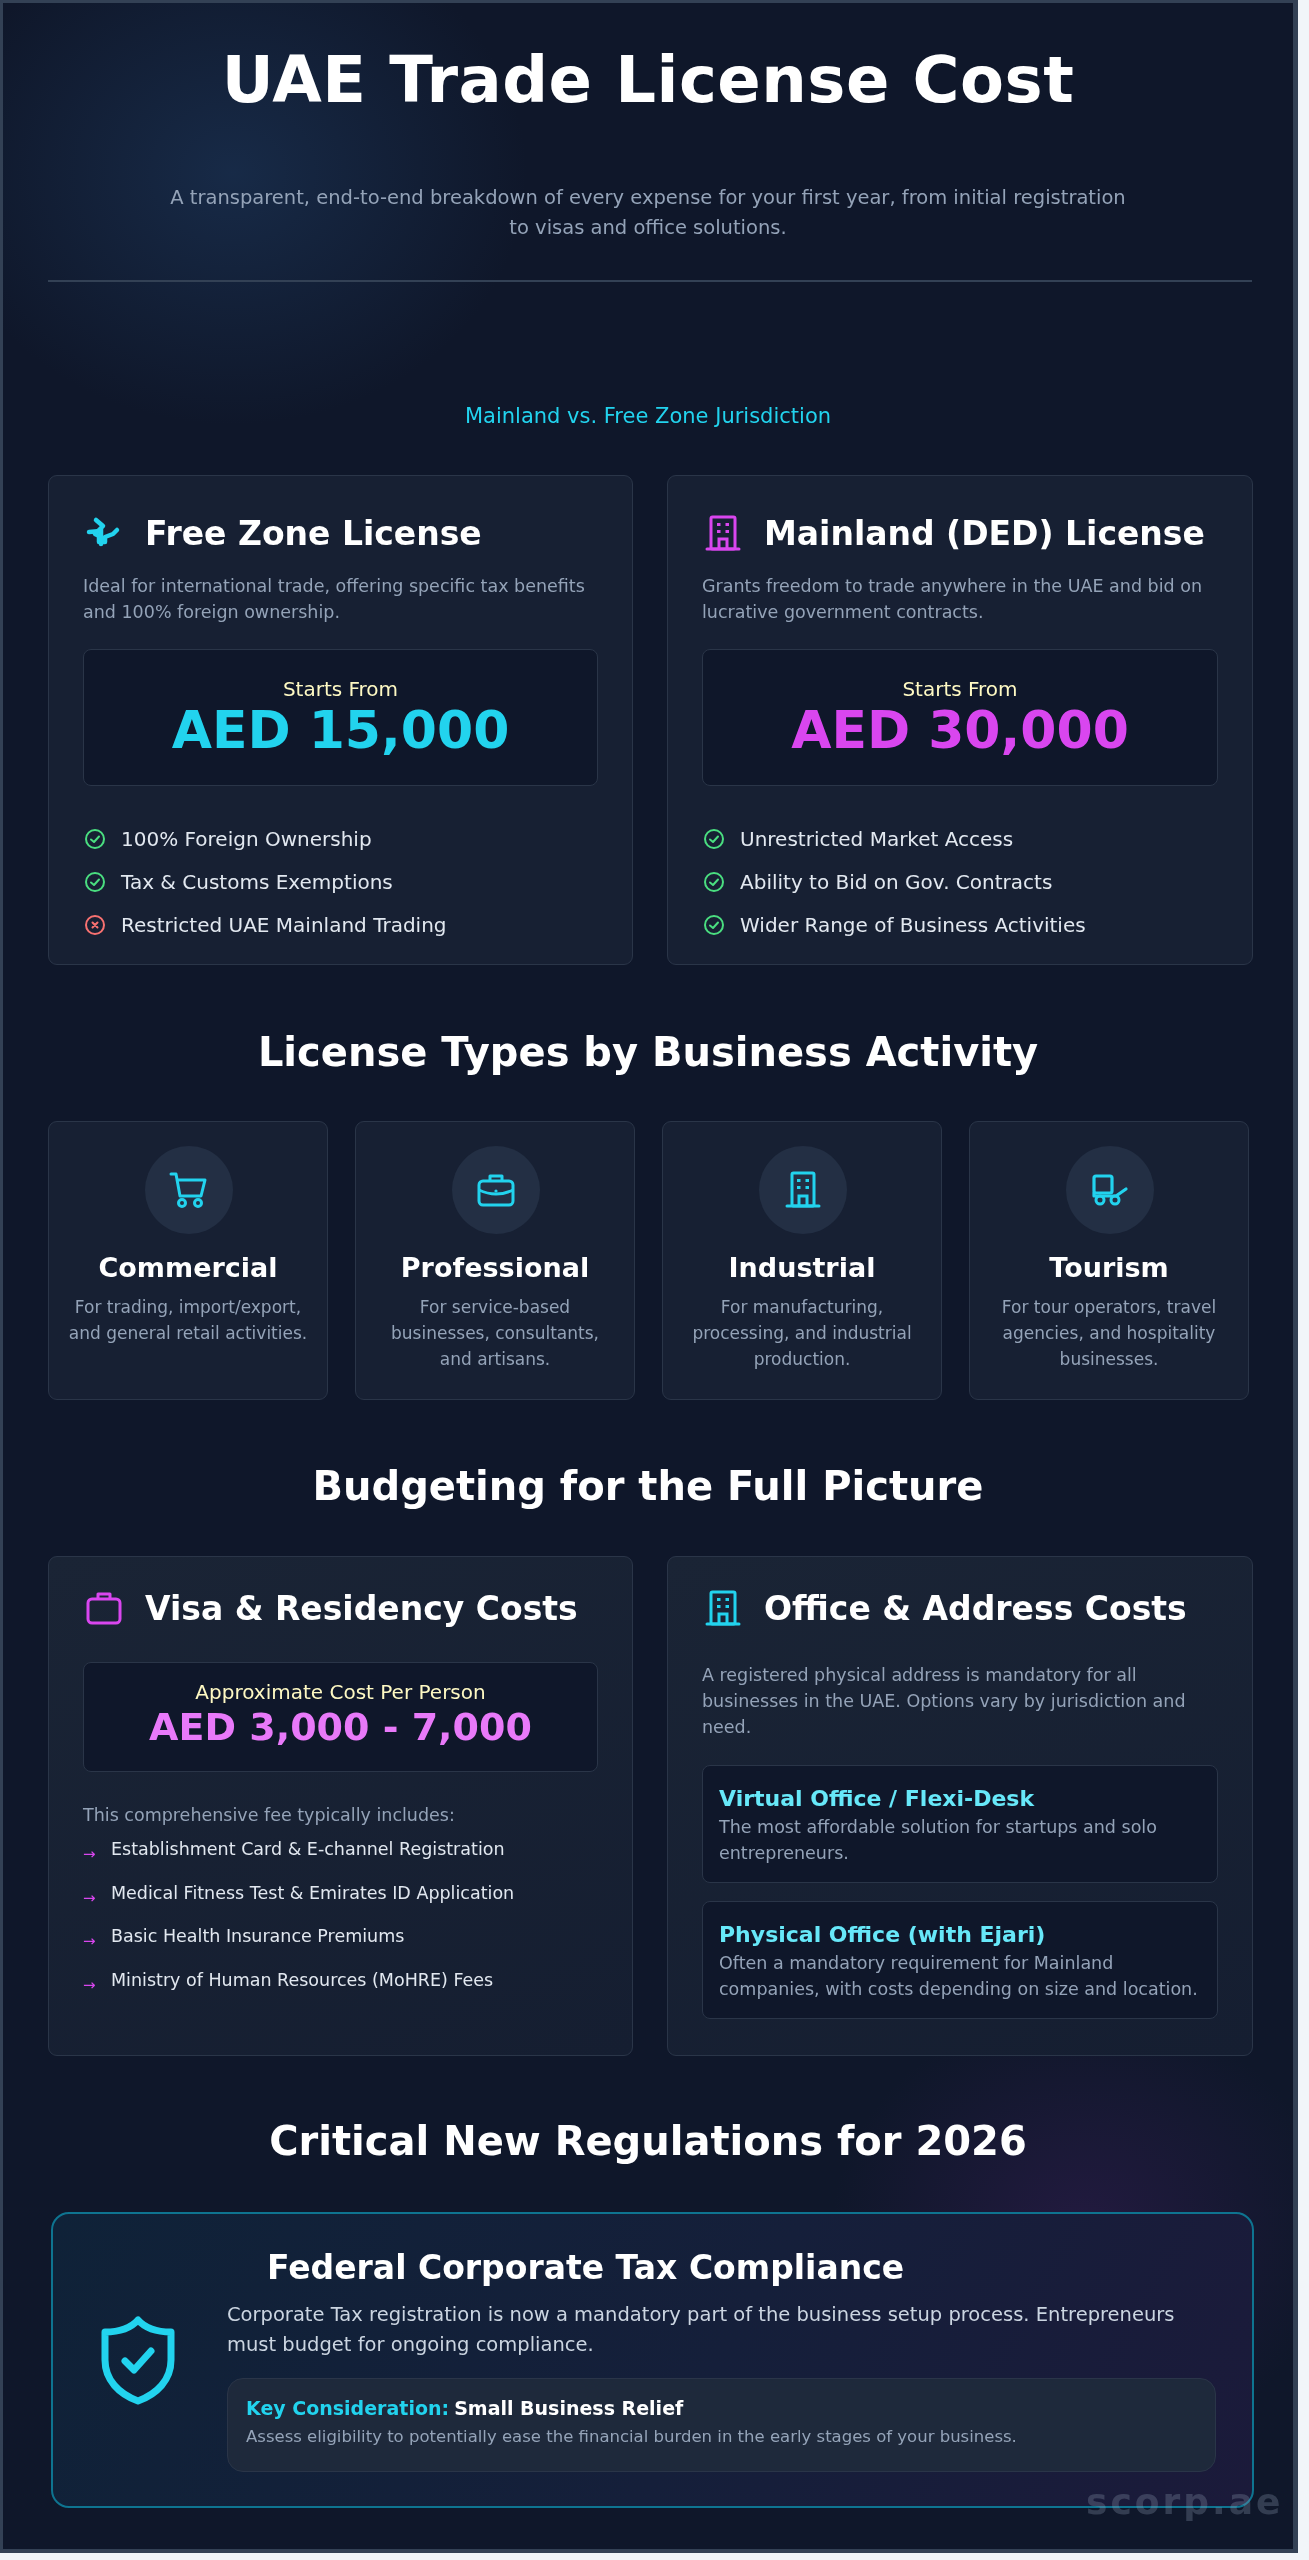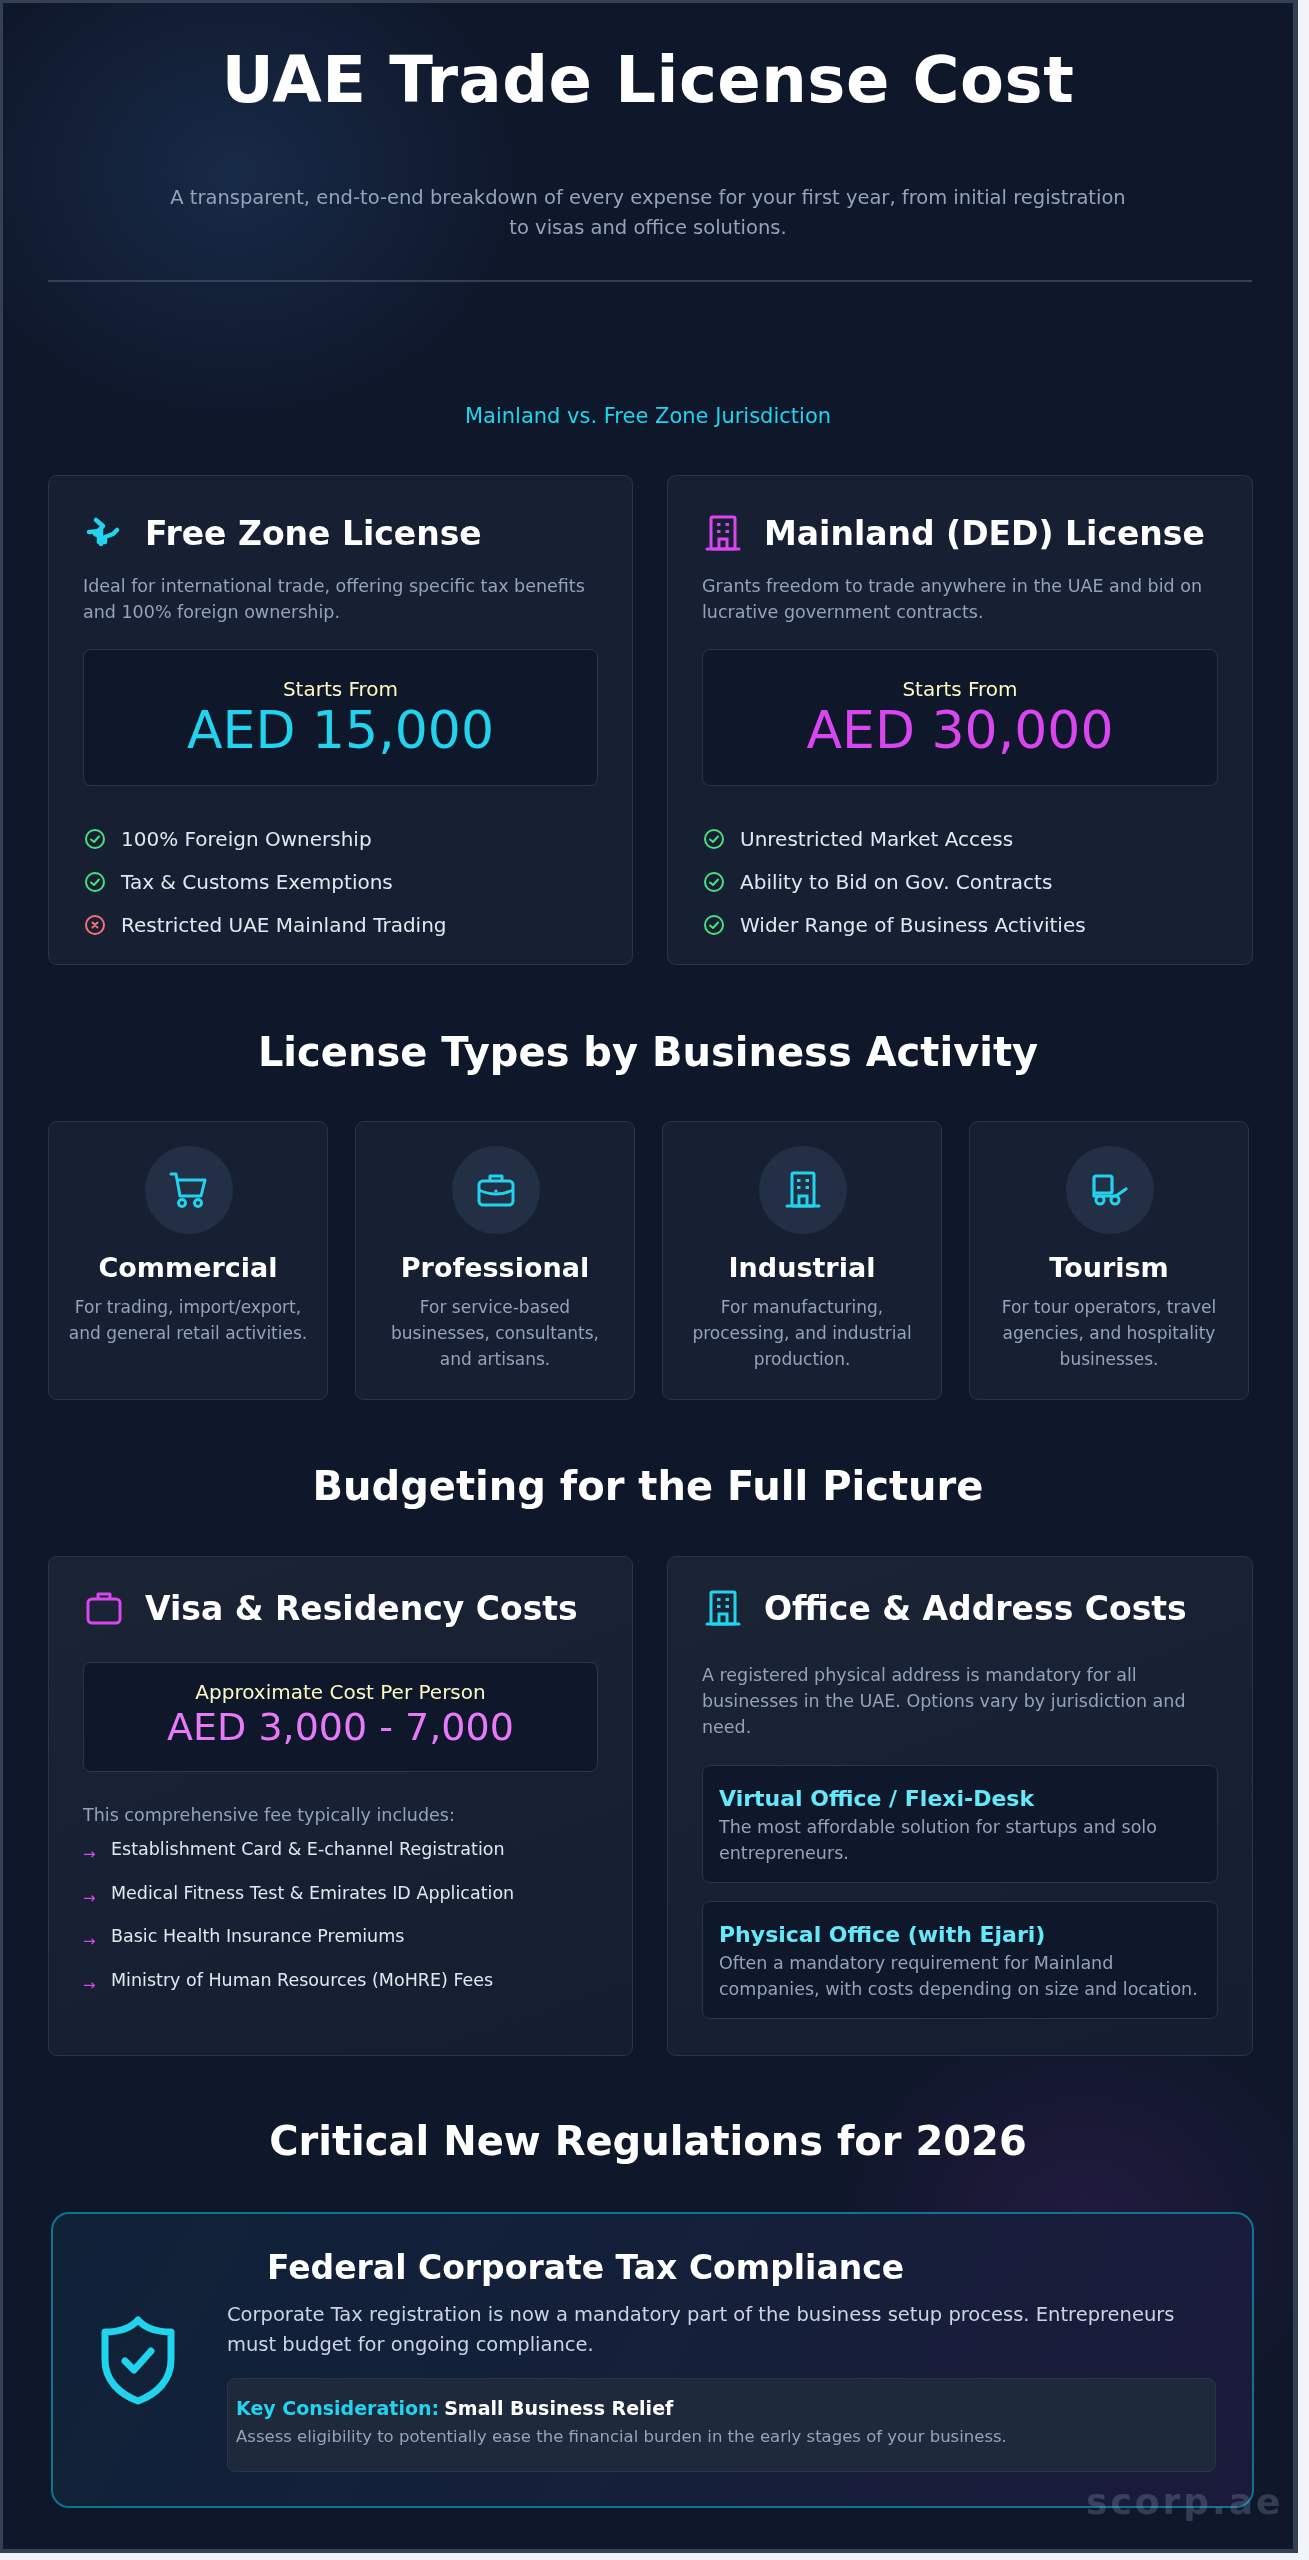--- a/index.html
+++ b/index.html
@@ -37,21 +37,21 @@
   }
   .card-header { position: absolute; left: 34px; top: 32px; display: flex; align-items: center; }
   .card-header .ico { width: 42px; height: 42px; margin-right: 20px; display: flex; align-items: center; justify-content: center; }
   .card-header .ttl { font-size: 33px; font-weight: bold; color: #ffffff; }
   .card-desc { position: absolute; left: 34px; right: 34px; font-size: 17.5px; line-height: 26px; color: #94a3b8; }
 
   .price-box {
     position: absolute; left: 34px; right: 34px; background: #0f172a; border: 1.5px solid #2a3548; border-radius: 8px; text-align: center;
   }
   .price-label { font-size: 20px; color: #fef9c3; }
-  .price-value { font-size: 52px; font-weight: normal; }
+  .price-value { font-size: 52px; font-weight: bold; }
 
   .features { position: absolute; left: 34px; right: 34px; list-style: none; }
   .features li { display: flex; align-items: center; height: 43px; font-size: 20px; color: #e2e8f0; }
   .features li .fi { width: 24px; height: 24px; margin-right: 14px; flex-shrink: 0; }
 
   .act-card { top: 1118px; width: 280px; height: 279px; text-align: center; }
   .act-icon-wrap { position: absolute; left: 96px; top: 24px; width: 88px; height: 88px; border-radius: 50%; background: #232f44; display: flex; align-items: center; justify-content: center; }
   .act-title { position: absolute; left: 0; right: 0; top: 130px; font-size: 27px; font-weight: bold; color: #ffffff; }
   .act-desc { position: absolute; left: 18px; right: 18px; top: 172px; font-size: 17px; line-height: 26px; color: #94a3b8; }
 
@@ -64,21 +64,21 @@
   .opt-title { font-size: 22px; font-weight: bold; color: #67e8f9; line-height: 30px; }
   .opt-desc { font-size: 17.5px; color: #94a3b8; line-height: 26px; }
 
   .reg-card {
     position: absolute; left: 48px; top: 2209px; width: 1203px; height: 296px;
     border: 2px solid #0e7490; border-radius: 18px;
     background: linear-gradient(120deg, #0f2238 0%, #151f3a 55%, #1b1a3a 100%);
   }
   .reg-title { position: absolute; left: 174px; top: 34px; font-size: 33px; font-weight: bold; color: #ffffff; margin-left: 40px; }
   .reg-desc { position: absolute; left: 174px; right: 36px; top: 86px; font-size: 19.5px; line-height: 30px; color: #cbd5e1; }
-  .reg-note { position: absolute; left: 174px; right: 36px; top: 164px; height: 94px; background: #1e293b; border: 1.5px solid #2a3548; border-radius: 8px; padding: 18px 18px 0 8px; }
+  .reg-note { position: absolute; left: 174px; right: 36px; top: 164px; height: 94px; background: #1e293b; border: 1.5px solid #2a3548; border-radius: 16px; padding: 18px 18px 0 18px; }
   .reg-note .k { font-size: 19px; font-weight: bold; color: #22d3ee; }
   .reg-note .v { font-size: 19px; font-weight: bold; color: #ffffff; }
   .reg-note .d { font-size: 16.5px; color: #94a3b8; margin-top: 8px; }
 
   .watermark { position: absolute; left: 1083px; top: 2478px; font-size: 36px; font-weight: bold; color: rgba(148,163,184,0.28); letter-spacing: 3px; }
 </style>
 </head>
 <body>
 
 <div class="panel">

